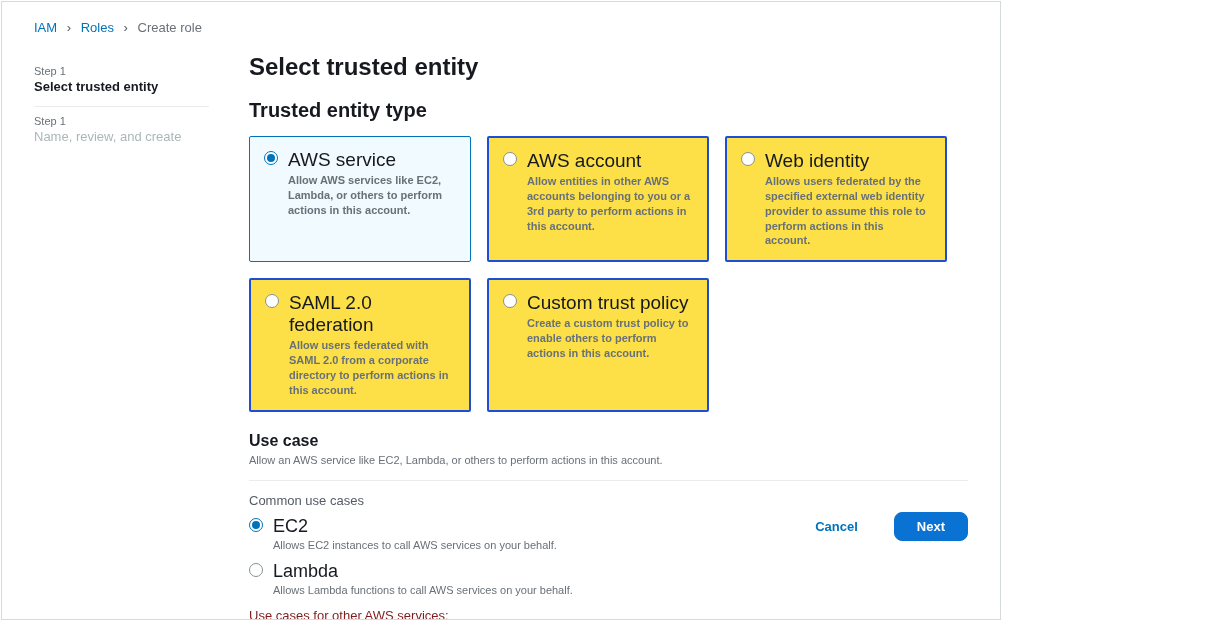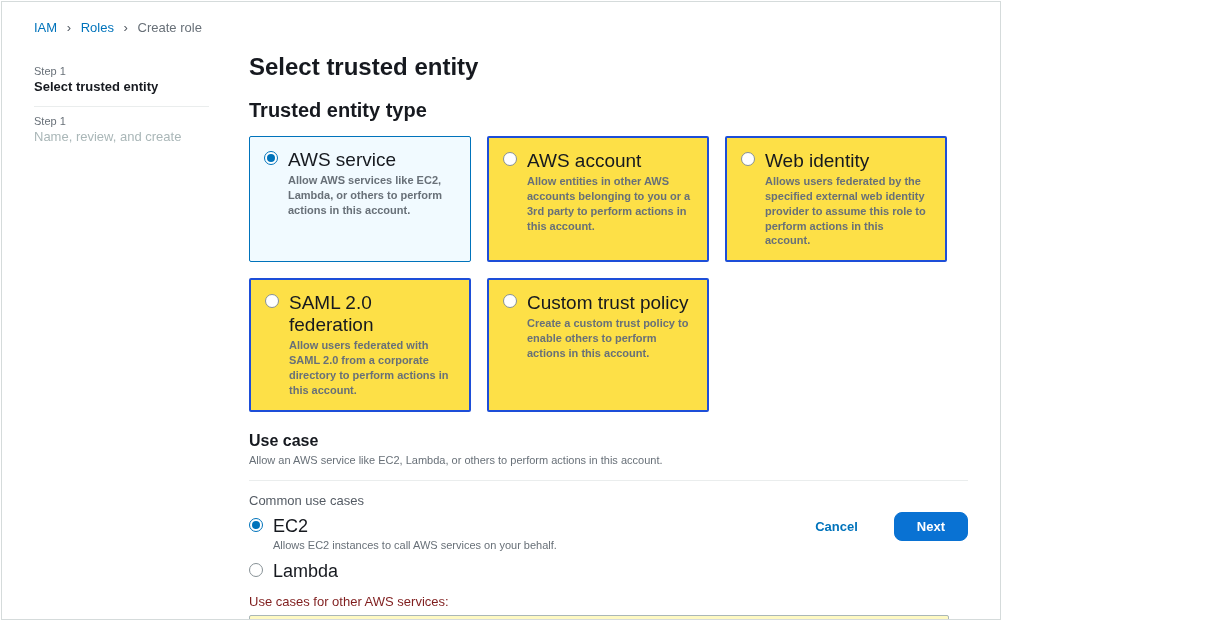--- a/index.html
+++ b/index.html
@@ -294,20 +294,21 @@
         <div class="radio-row-content">
           <div class="radio-row-title">EC2</div>
           <div class="radio-row-desc">Allows EC2 instances to call AWS services on your behalf.</div>
         </div>
       </div>
 
       <div class="radio-row">
         <div class="radio"></div>
         <div class="radio-row-content">
           <div class="radio-row-title">Lambda</div>
+          <div class="radio-row-desc">Allows Lambda functions to call AWS services on your behalf.</div>
         </div>
       </div>
 
       <div class="other-label">Use cases for other AWS services:</div>
       <div class="select">
         <span>Choose a service to view use case</span>
         <span class="caret">▾</span>
       </div>
     </div>
   </div>

